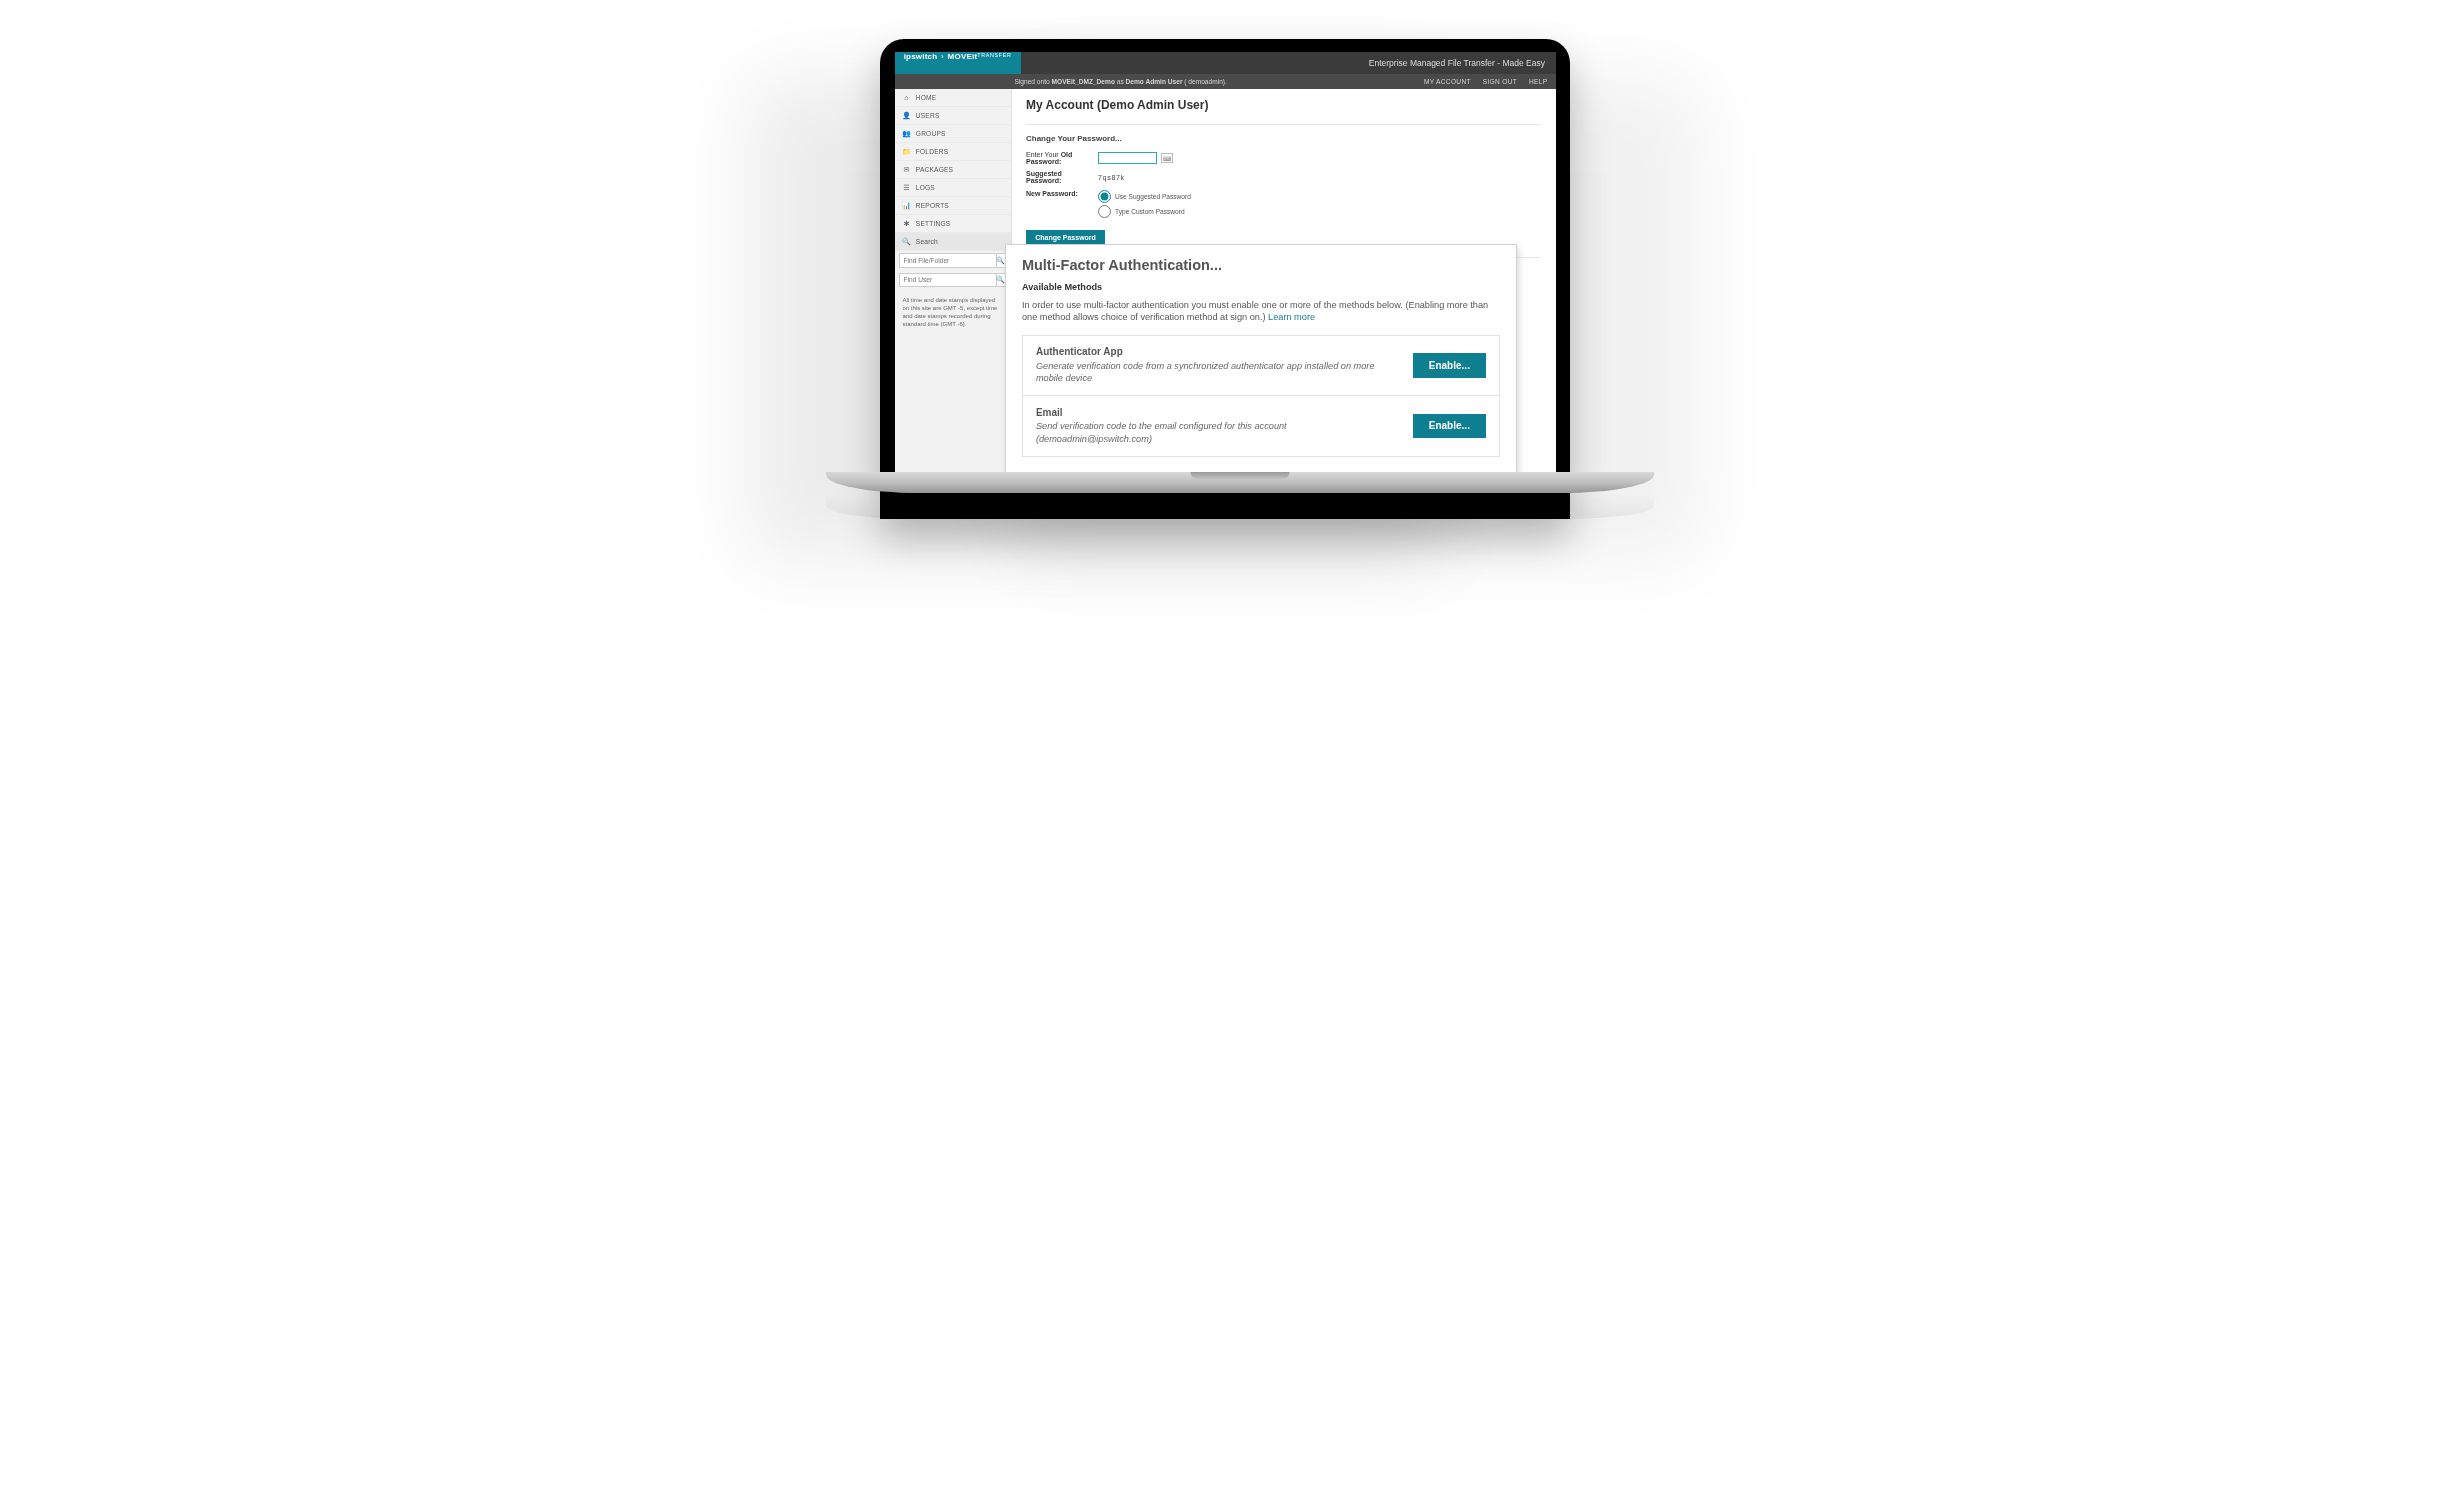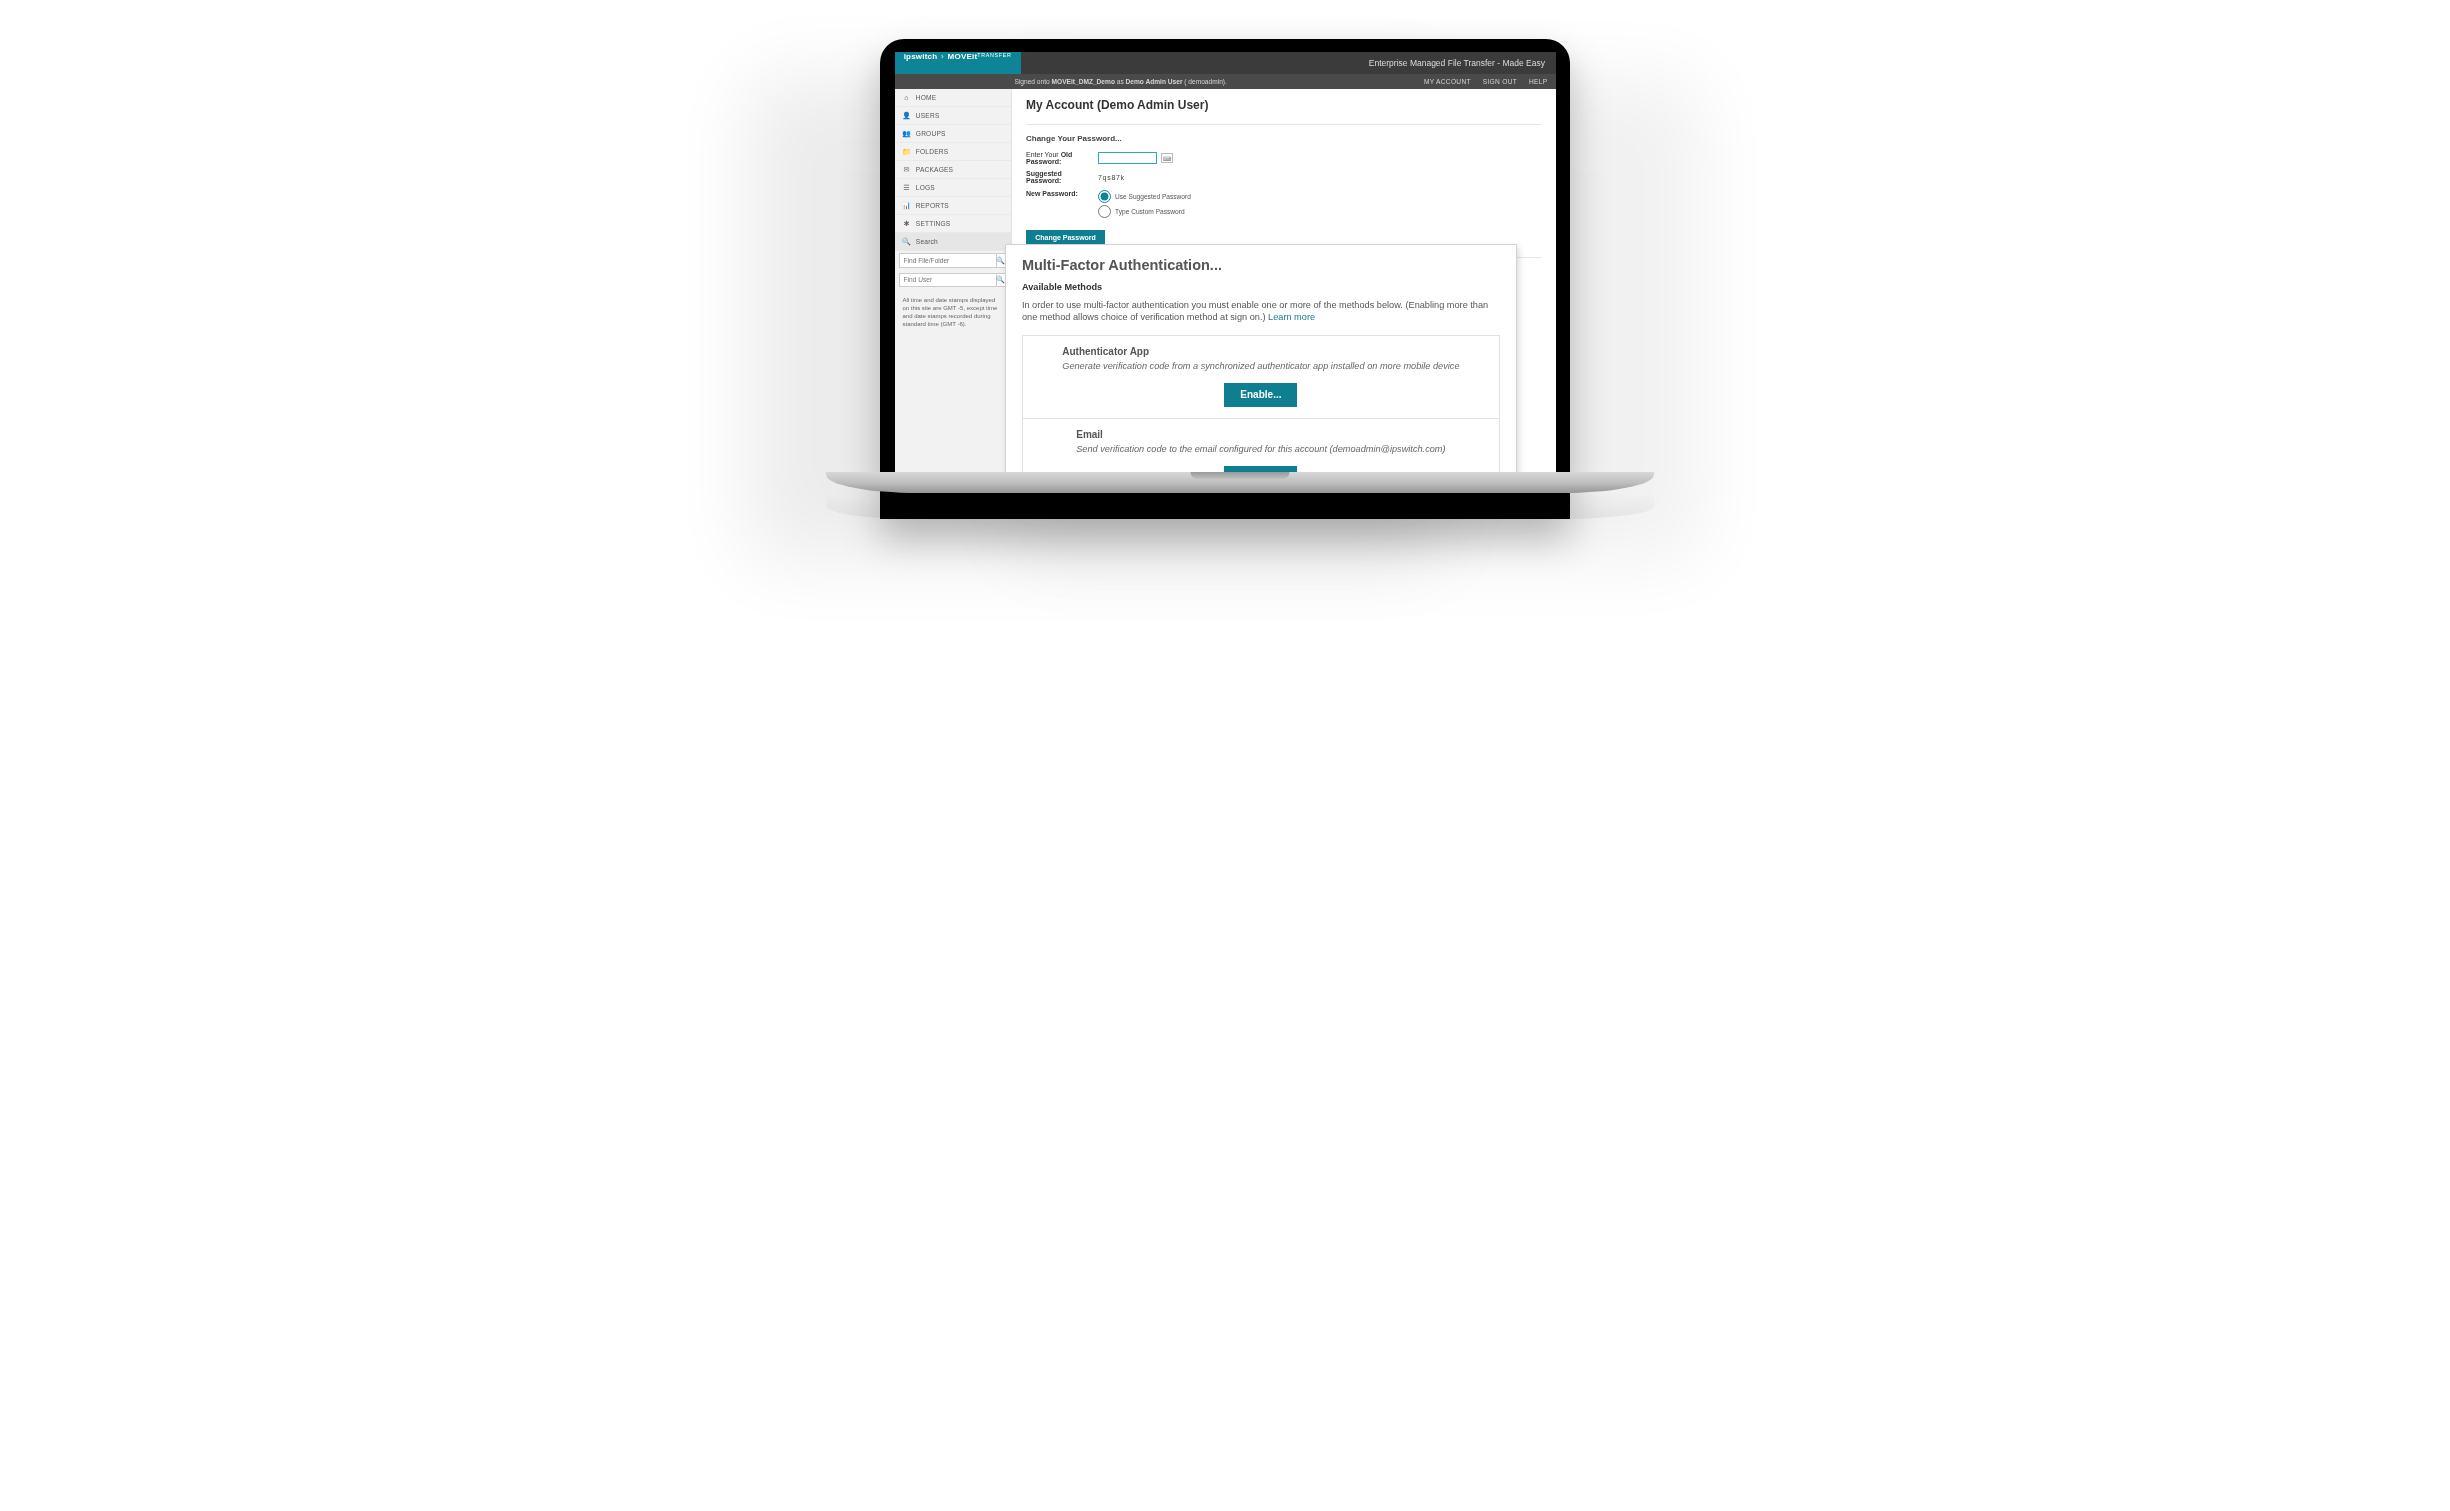--- a/index.html
+++ b/index.html
@@ -206,21 +206,20 @@
 .mfa-title { font-size:14.5px; font-weight:600; color:#555; margin-bottom:9.2px; }
 .mfa-sub { font-size:9.2px; font-weight:bold; color:#333; margin-bottom:6.6px; }
 .mfa-desc { font-size:9.2px; color:#555; line-height:1.4; margin-bottom:10.5px; }
 .mfa-desc a { color:#1a7a94; text-decoration:none; }
 .method-list { border:0.7px solid #e2e2e2; }
 .method {
   display:flex;
   align-items:center;
   padding:10.5px 13px;
   gap:10.5px;
-  flex-direction:column;
 }
 .method + .method { border-top:0.7px solid #e2e2e2; }
 .method-text { flex:1; }
 .method-name { font-size:10px; font-weight:bold; color:#555; margin-bottom:2.6px; }
 .method-detail { font-size:9.2px; font-style:italic; color:#666; line-height:1.35; }
 .enable-btn {
   background:#0e7f91;
   color:#fff;
   border:none;
   font-weight:bold;

